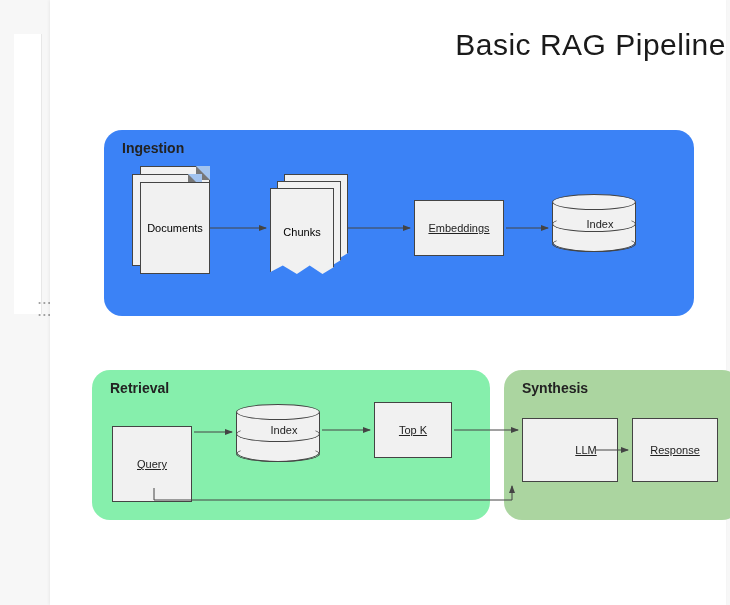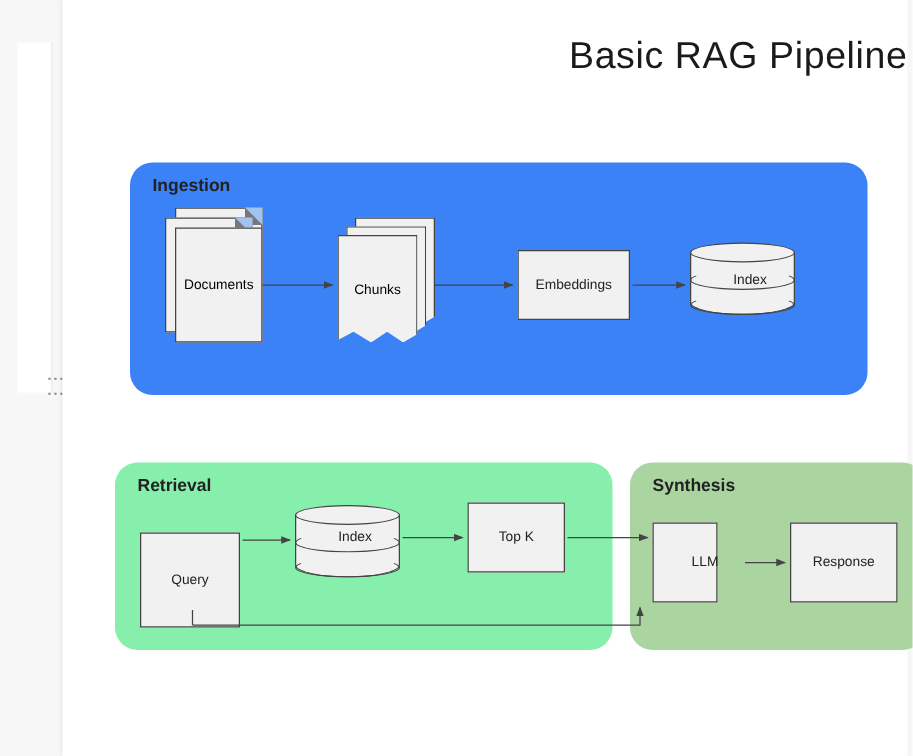--- a/index.html
+++ b/index.html
@@ -80,20 +80,21 @@
 
   .node-box {
     position: absolute;
     background: #f1f1f1;
     border: 1px solid #444;
     display: flex;
     align-items: center;
     justify-content: center;
     font-size: 11px;
     color: #222;
+    text-decoration: underline;
   }
 
   
   .docstack, .chunkstack {
     position: absolute;
   }
   .paper {
     position: absolute;
     width: 70px; height: 92px;
     background: #f1f1f1;
@@ -241,21 +242,21 @@
 
     <svg class="arrows">
       <line class="arrow-line" x1="102" y1="62" x2="140" y2="62" marker-end="url(#ah)"></line>
       <line class="arrow-line" x1="230" y1="60" x2="278" y2="60" marker-end="url(#ah)"></line>
     </svg>
   </div>
 
   <div class="panel synthesis">
     <div class="panel-label">Synthesis</div>
 
-    <div class="node-box" style="left:18px; top:48px; width:52px; height:64px;padding-left:32px;">
+    <div class="node-box" style="left:18px; top:48px; width:96px; height:64px;padding-left:32px;">
       <span>LLM</span>
     </div>
 
     <div class="node-box" style="left:128px; top:48px; width:86px; height:64px;">
       <span>Response</span>
     </div>
 
     <svg class="arrows">
       <line class="arrow-line" x1="92" y1="80" x2="124" y2="80" marker-end="url(#ah)"></line>
     </svg>

